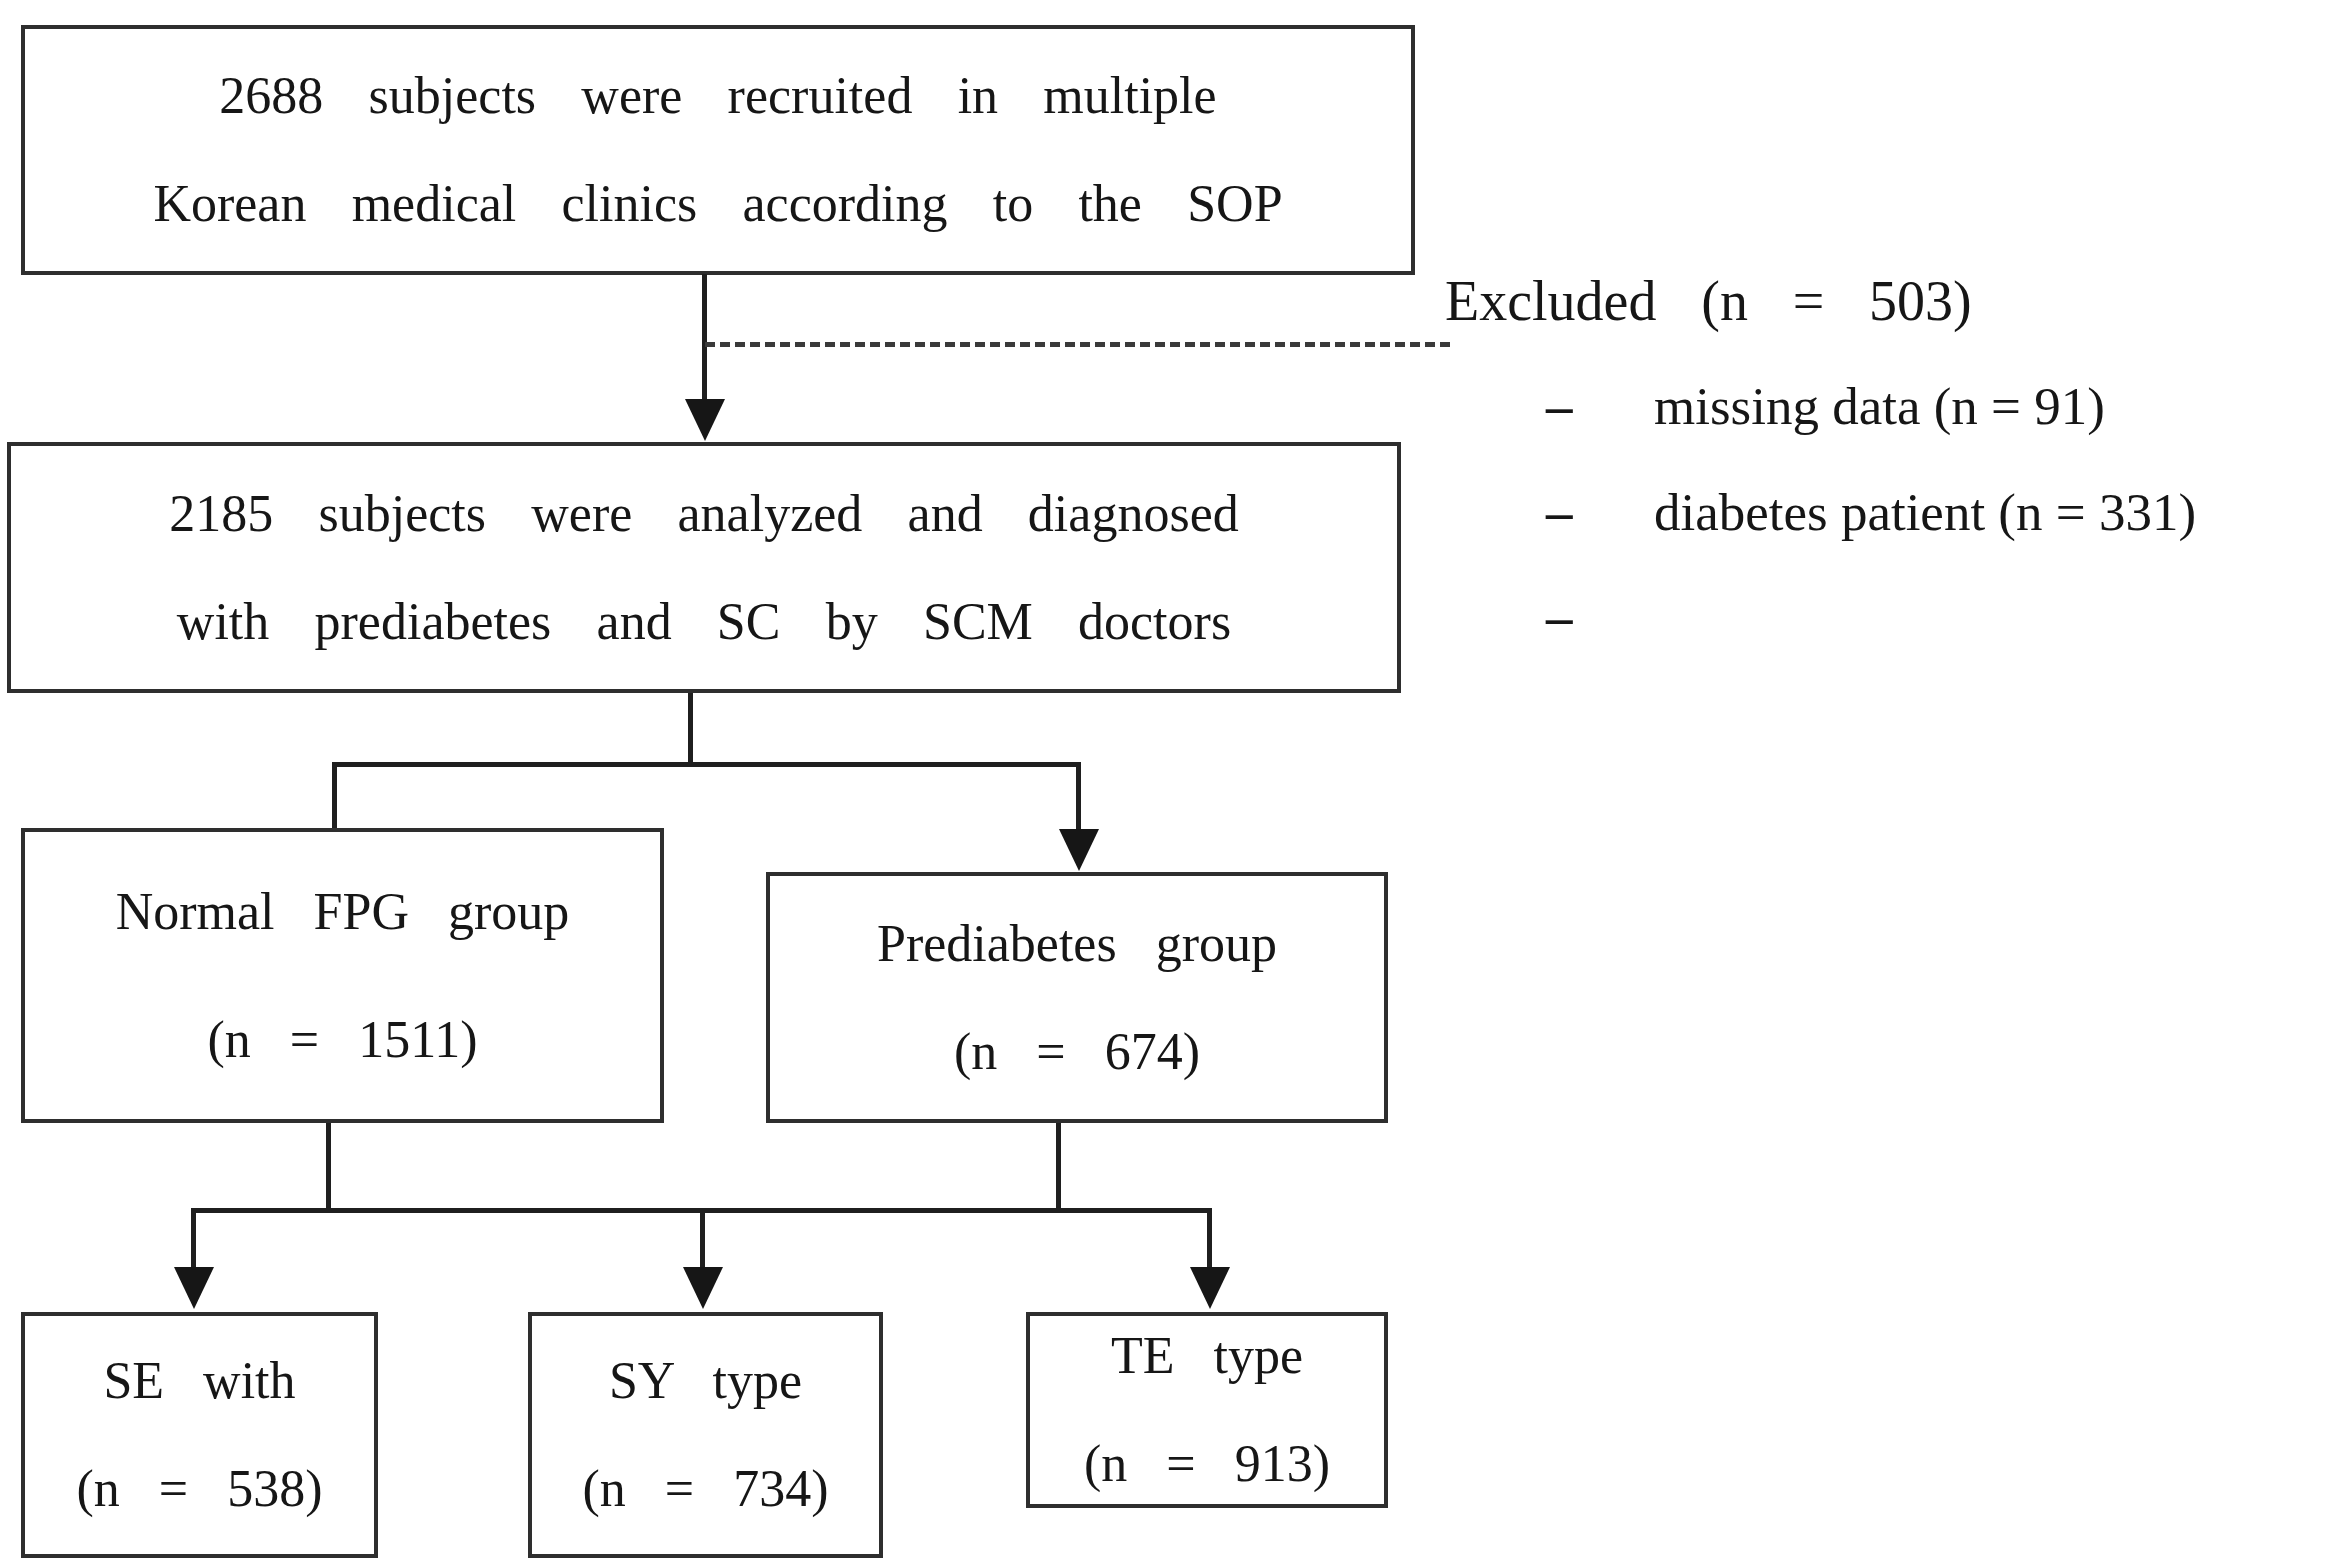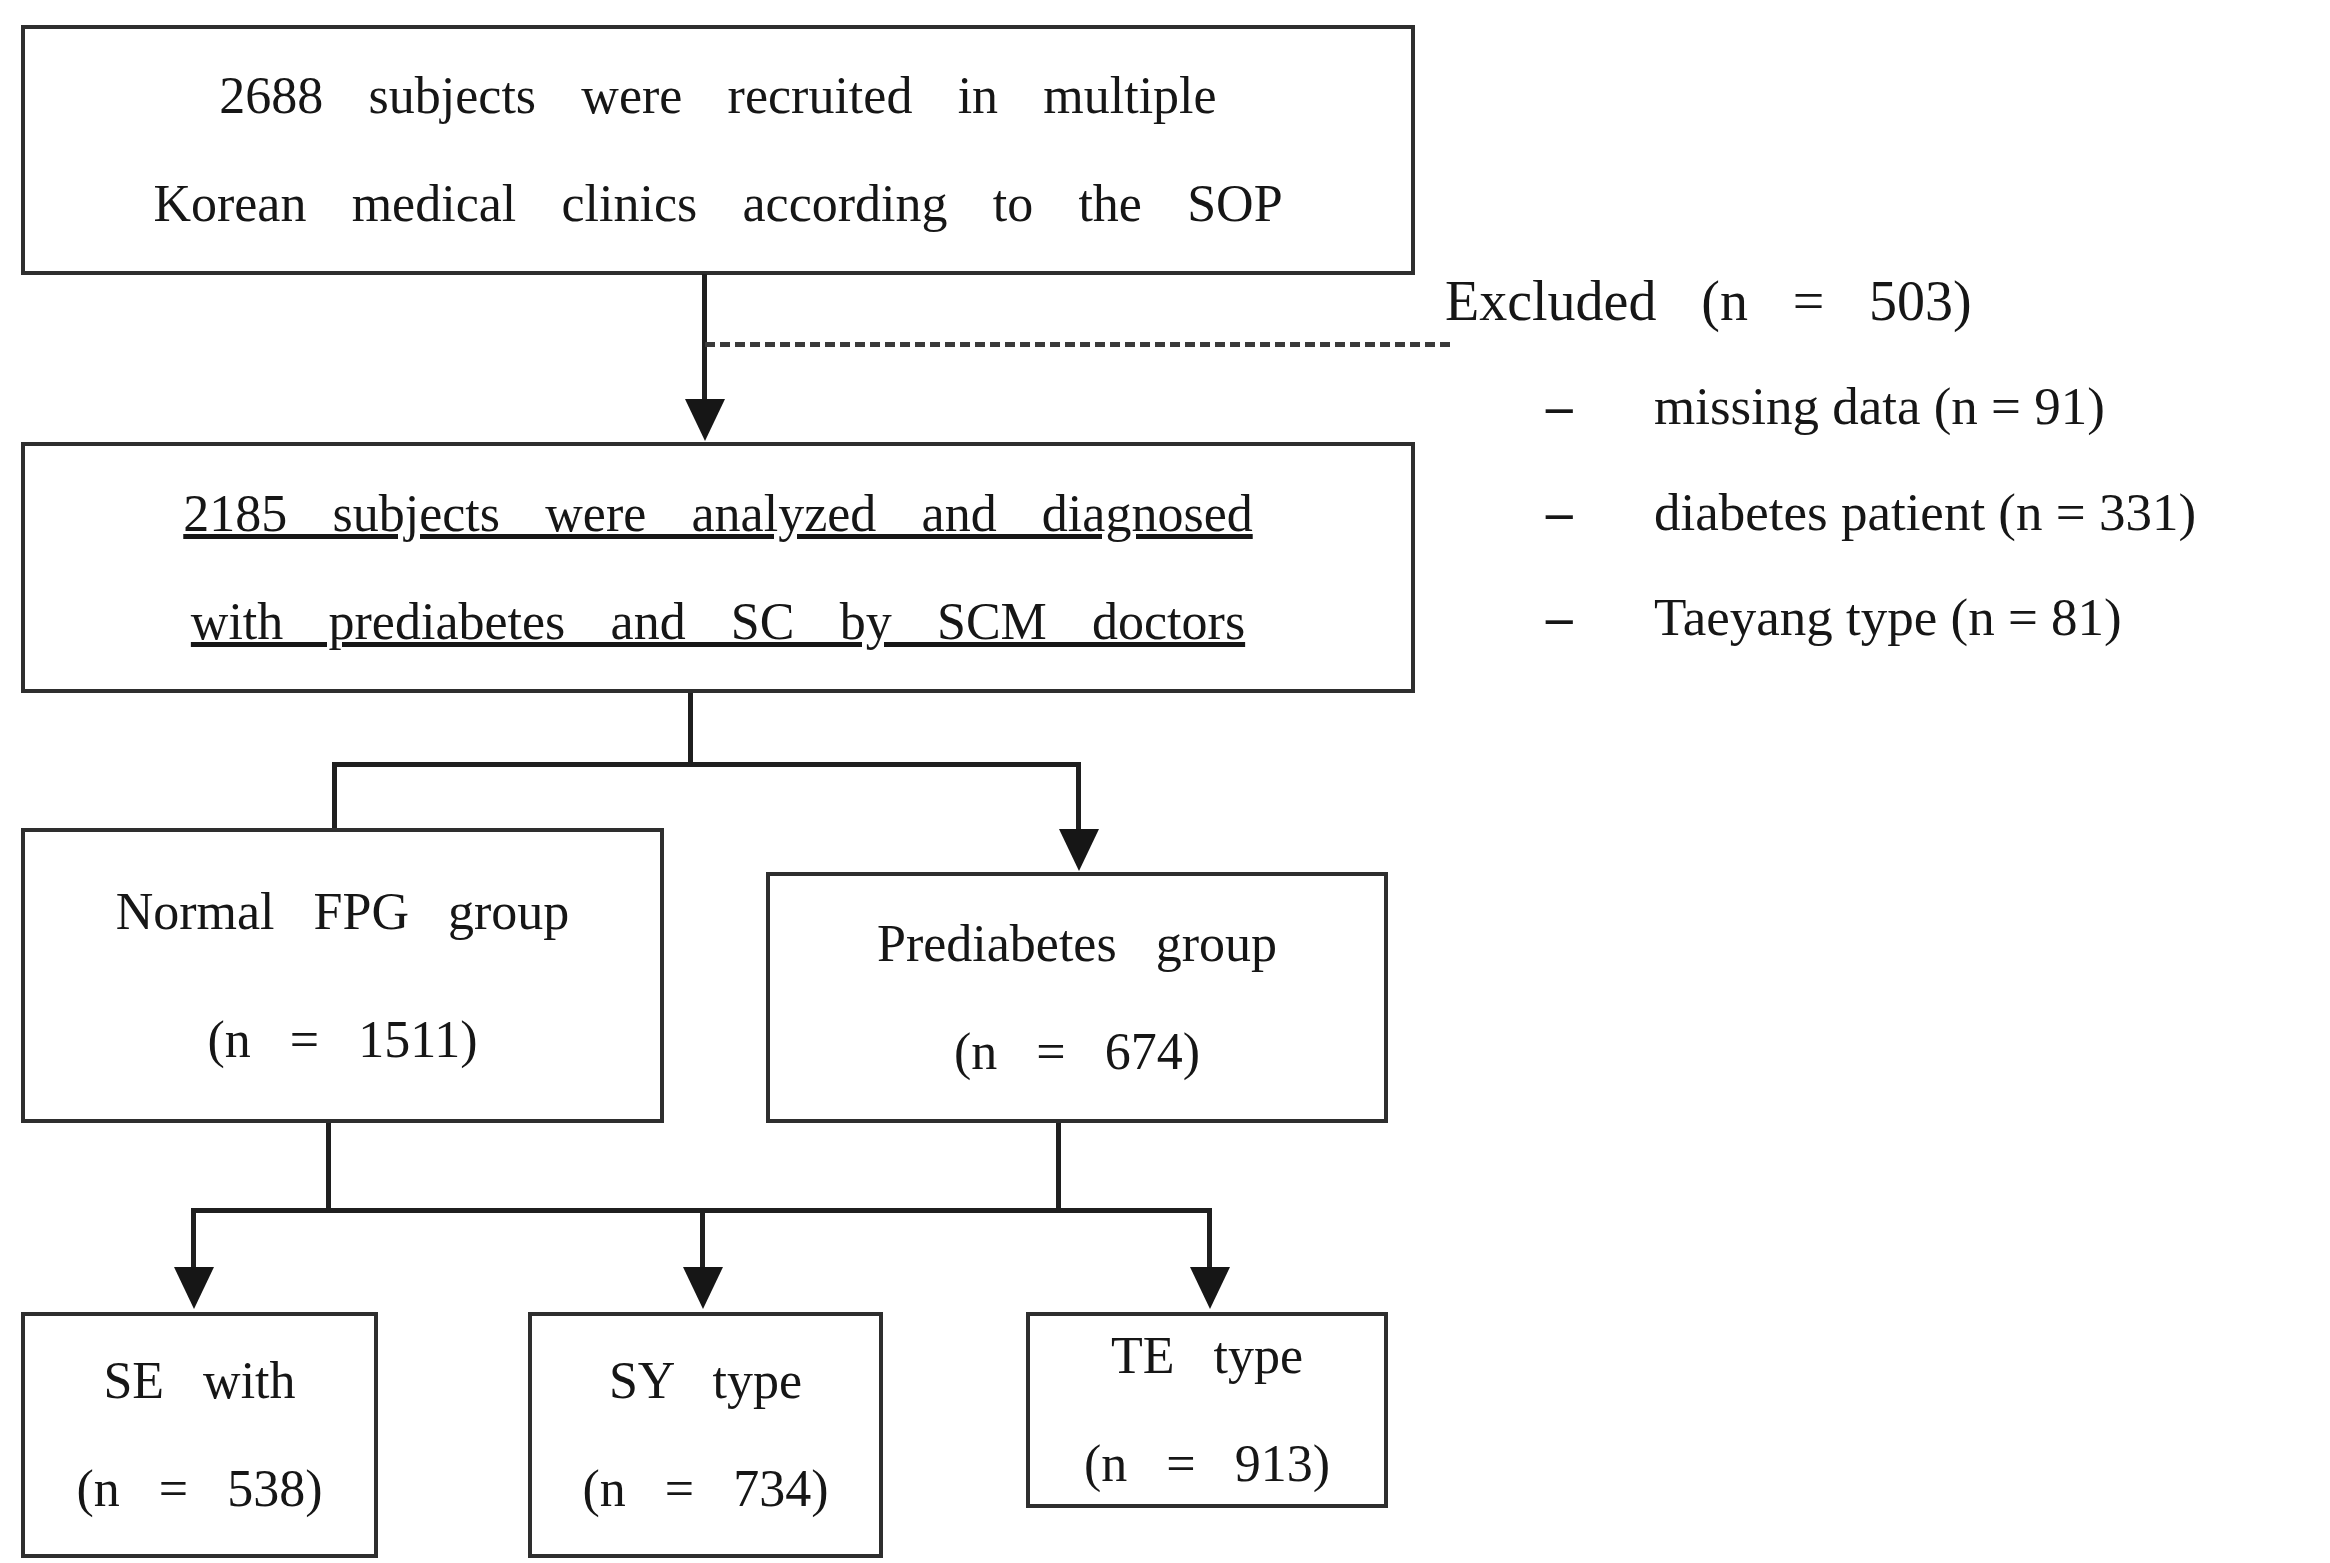--- a/index.html
+++ b/index.html
@@ -95,24 +95,23 @@
   <div class="excl-row" style="left:1546px; top:372px;">
     <span class="excl-dash">–</span>
     <span class="excl-text">missing data (n = 91)</span>
   </div>
   <div class="excl-row" style="left:1546px; top:478px;">
     <span class="excl-dash">–</span>
     <span class="excl-text">diabetes patient (n = 331)</span>
   </div>
   <div class="excl-row" style="left:1546px; top:583px;">
     <span class="excl-dash">–</span>
-    <span class="excl-text">Taeyang type (n = 81)</span>
   </div>
 
-  <div class="box big" style="left:21px; top:442px; width:1394px; height:251px;text-decoration:underline;">
+  <div class="box big" style="left:7px; top:442px; width:1394px; height:251px;">
     <span class="bline">2185 subjects were analyzed and diagnosed</span>
     <span class="bline">with prediabetes and SC by SCM doctors</span>
   </div>
 
   <div class="vline" style="left:688px; top:693px; width:5.2px; height:74px;"></div>
   <div class="hline" style="left:332px; top:762px; width:749px; height:5.2px;"></div>
   <div class="vline" style="left:332px; top:762px; width:5.2px; height:69px;"></div>
   <div class="arrowhead" style="left:315px; top:829px;"></div>
   <div class="vline" style="left:1076px; top:762px; width:5.2px; height:69px;"></div>
   <div class="arrowhead" style="left:1059px; top:829px;"></div>

